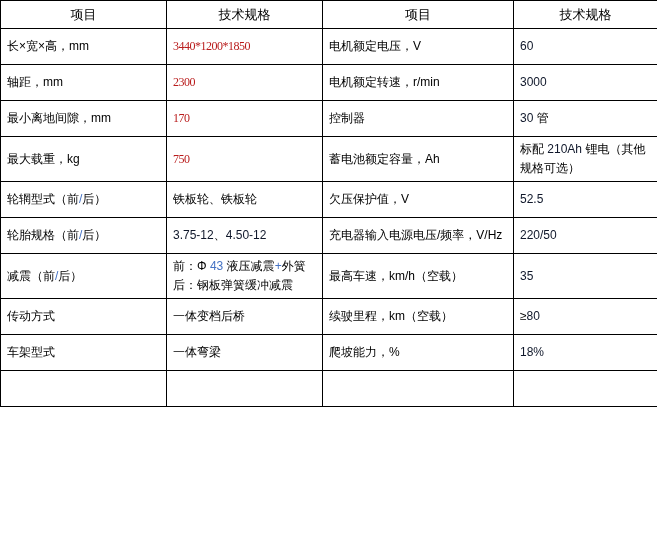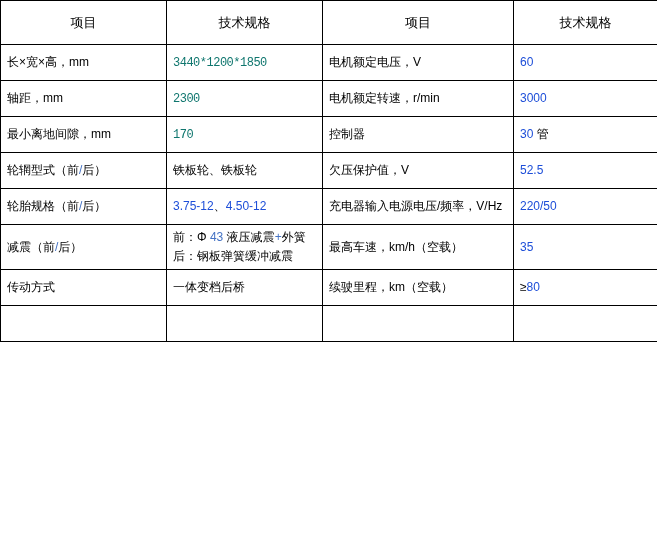--- a/index.html
+++ b/index.html
@@ -14,26 +14,26 @@
   }
   th,td{
     border:1px solid #000;
     vertical-align:middle;
     padding:3px 3px 3px 6px;
     height:29px;
     overflow:hidden;
   }
   th{
     text-align:center;font-weight:400;font-size:13px;height:23px;
-    padding:10px;
+    padding:2px;
   }
   .line{white-space:nowrap;line-height:19px;}
   .seg-blue{color:#4472C4;}
-  .seg-navy{color:#1d4ed8;}
-  .seg-mono{font-family:Liberation Mono, monospace;color:#0f766e;letter-spacing:-0.5px;}
+  .seg-navy{color:#0f172a;}
+  .seg-mono{font-family:Liberation Serif, serif;color:#b91c1c;letter-spacing:-0.5px;}
 </style>
 </head>
 <body>
 
 <table>
   <colgroup>
     <col style="width:166px">
     <col style="width:156px">
     <col style="width:191px">
     <col style="width:144px">
@@ -84,20 +84,35 @@
         </td>
         <td>
           <div class="line"><span>控制器</span></div>
         </td>
         <td>
           <div class="line"><span class="seg-navy">30 </span><span>管</span></div>
         </td>
       </tr>
       <tr>
         <td>
+          <div class="line"><span>最大载重，kg</span></div>
+        </td>
+        <td>
+          <div class="line"><span class="seg-mono">750</span></div>
+        </td>
+        <td>
+          <div class="line"><span>蓄电池额定容量，Ah</span></div>
+        </td>
+        <td>
+          <div class="line"><span>标配 </span><span class="seg-navy">210Ah</span><span> 锂电（其他</span></div>
+          <div class="line"><span>规格可选）</span></div>
+        </td>
+      </tr>
+      <tr>
+        <td>
           <div class="line"><span>轮辋型式（前</span><span class="seg-blue">/</span><span>后）</span></div>
         </td>
         <td>
           <div class="line"><span>铁板轮、铁板轮</span></div>
         </td>
         <td>
           <div class="line"><span>欠压保护值，V</span></div>
         </td>
         <td>
           <div class="line"><span class="seg-navy">52.5</span></div>
@@ -140,19 +155,33 @@
           <div class="line"><span>一体变档后桥</span></div>
         </td>
         <td>
           <div class="line"><span>续驶里程，km（空载）</span></div>
         </td>
         <td>
           <div class="line"><span>≥</span><span class="seg-navy">80</span></div>
         </td>
       </tr>
       <tr>
+        <td>
+          <div class="line"><span>车架型式</span></div>
+        </td>
+        <td>
+          <div class="line"><span>一体弯梁</span></div>
+        </td>
+        <td>
+          <div class="line"><span>爬坡能力，%</span></div>
+        </td>
+        <td>
+          <div class="line"><span class="seg-navy">18%</span></div>
+        </td>
+      </tr>
+      <tr>
         <td></td>
         <td></td>
         <td></td>
         <td></td>
       </tr>
     </tbody>
 </table>
 
 </body></html>

